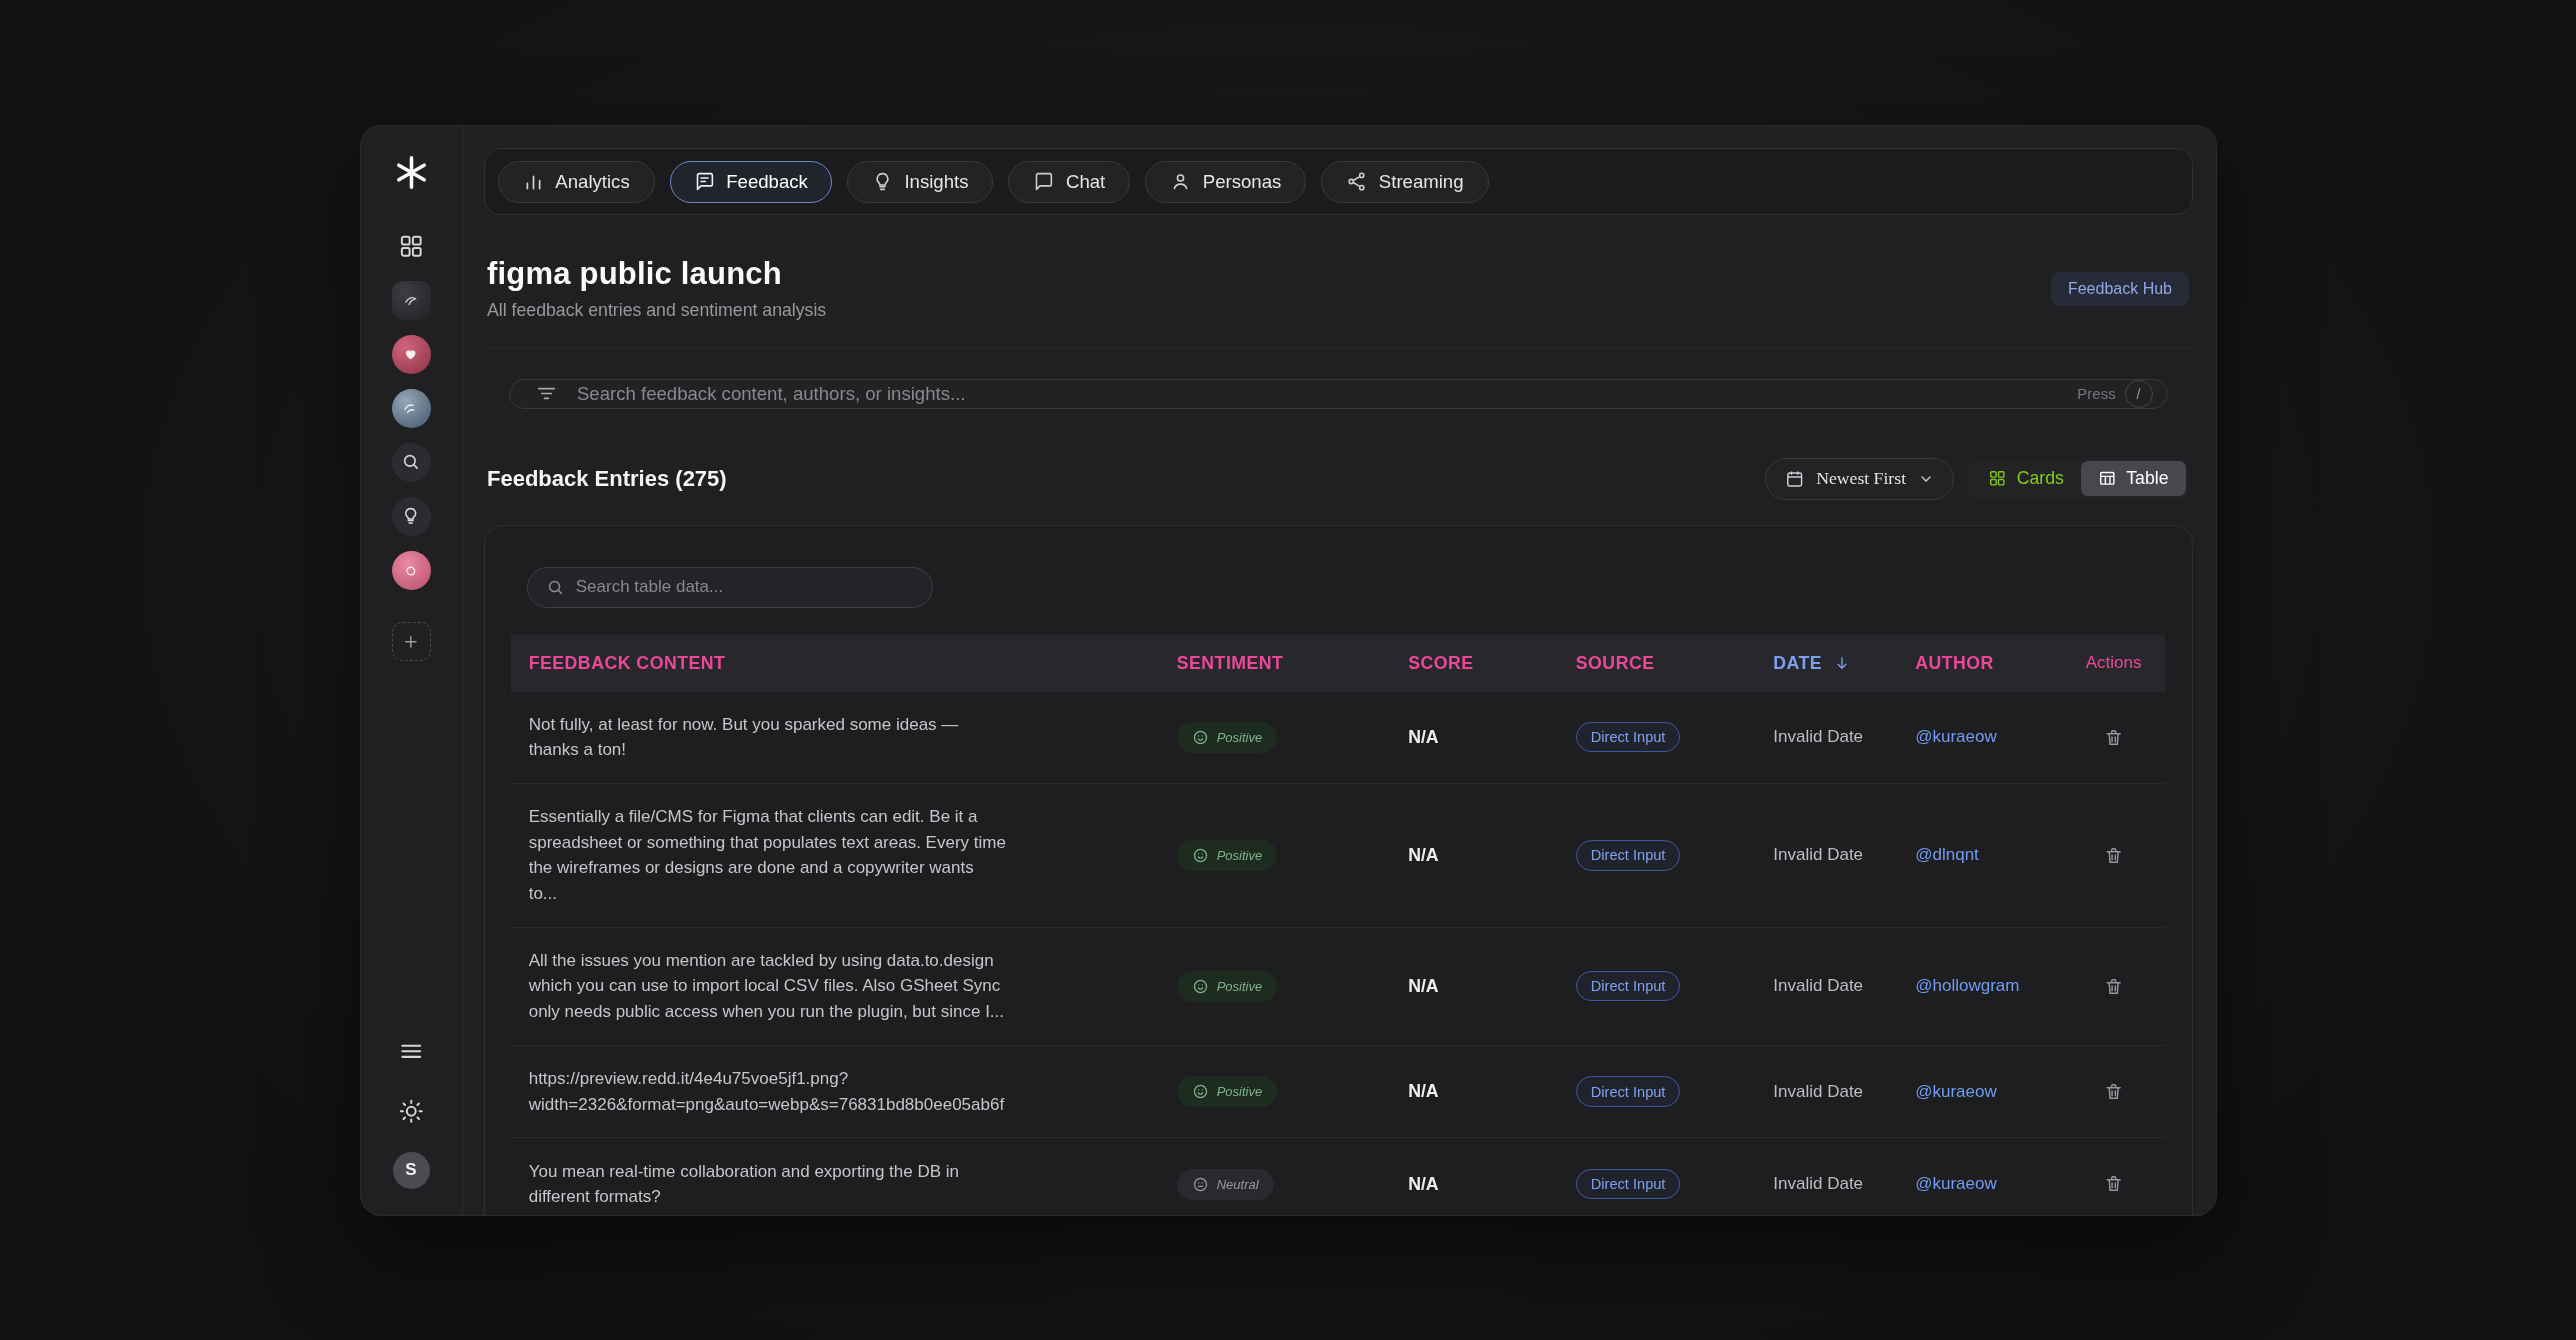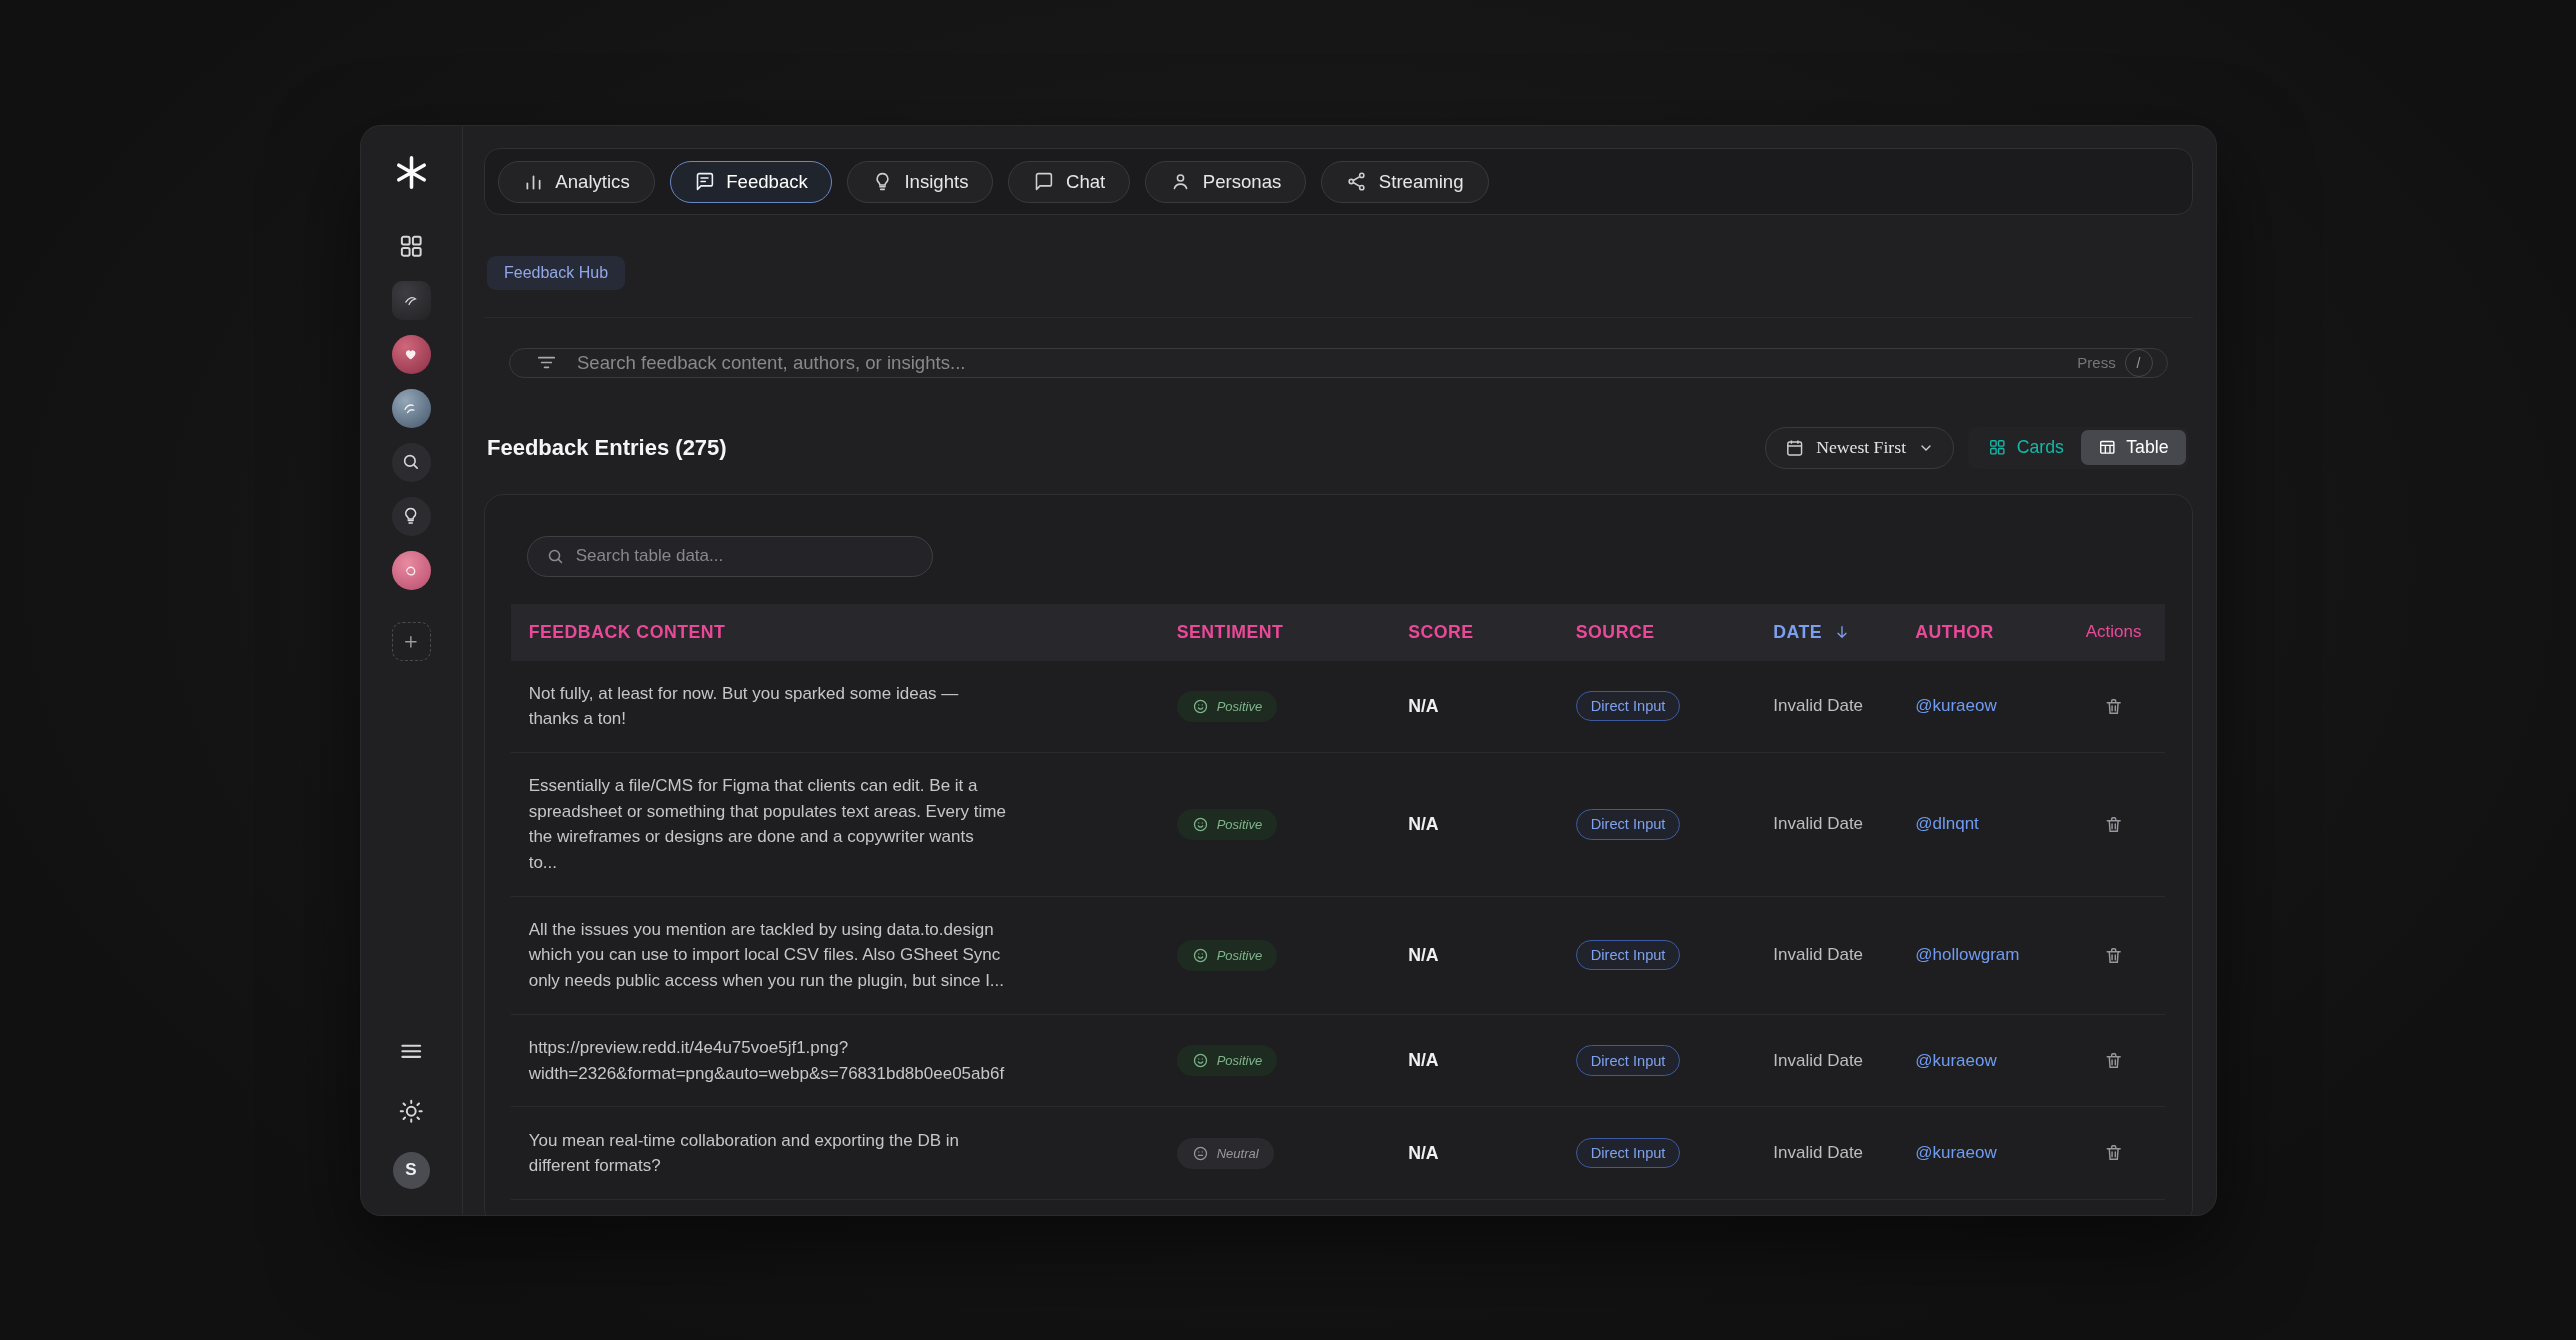--- a/index.html
+++ b/index.html
@@ -133,21 +133,21 @@
   }
   .sort-btn svg { width:19.4px; height:19.4px; color:#cfcfd3; }
   .sort-btn .chev svg { width:16px; height:16px; }
   .segmented {
     display:flex; align-items:center;
     background:#232326; border-radius:10.6px; padding:3.5px; height:42px;
   }
   .segment {
     display:inline-flex; align-items:center; gap:9.7px;
     height:35px; padding:0 17px; border-radius:7px;
-    background:transparent; border:none; color:#14b8a6;
+    background:transparent; border:none; color:#84cc16;
     font-size:17.7px; cursor:pointer; font-family:inherit;
   }
   .segment svg { width:18.6px; height:18.6px; }
   .segment.active { background:#47484d; color:#ffffff; }
 
   
   .table-card {
     margin-top:25px;
     background:#1e1e21; border:0.9px solid #2f2f33; border-radius:19.4px;
     padding:41px 26.5px 26.5px;
@@ -359,20 +359,24 @@
               <circle cx="6" cy="12" r="2.4"></circle>
               <circle cx="18" cy="19" r="2.4"></circle>
               <path d="M8.2 10.8l7.6-4.4M8.2 13.2l7.6 4.4"></path>
             </svg>
           </span>
         <span>Streaming</span>
       </button>
     </nav>
 
     <header class="page-header">
+      <div>
+        <h1>figma public launch</h1>
+        <p class="subtitle">All feedback entries and sentiment analysis</p>
+      </div>
       <button class="hub-badge">Feedback Hub</button>
     </header>
 
     <hr class="header-divider">
 
     <div class="global-search">
       <span class="filter-ic">
           <svg viewBox="0 0 24 24" fill="none" stroke="currentColor" stroke-width="1.8" stroke-linecap="round">
             <path d="M4 7h16M7 12h10M10 17h4"></path>
           </svg>

